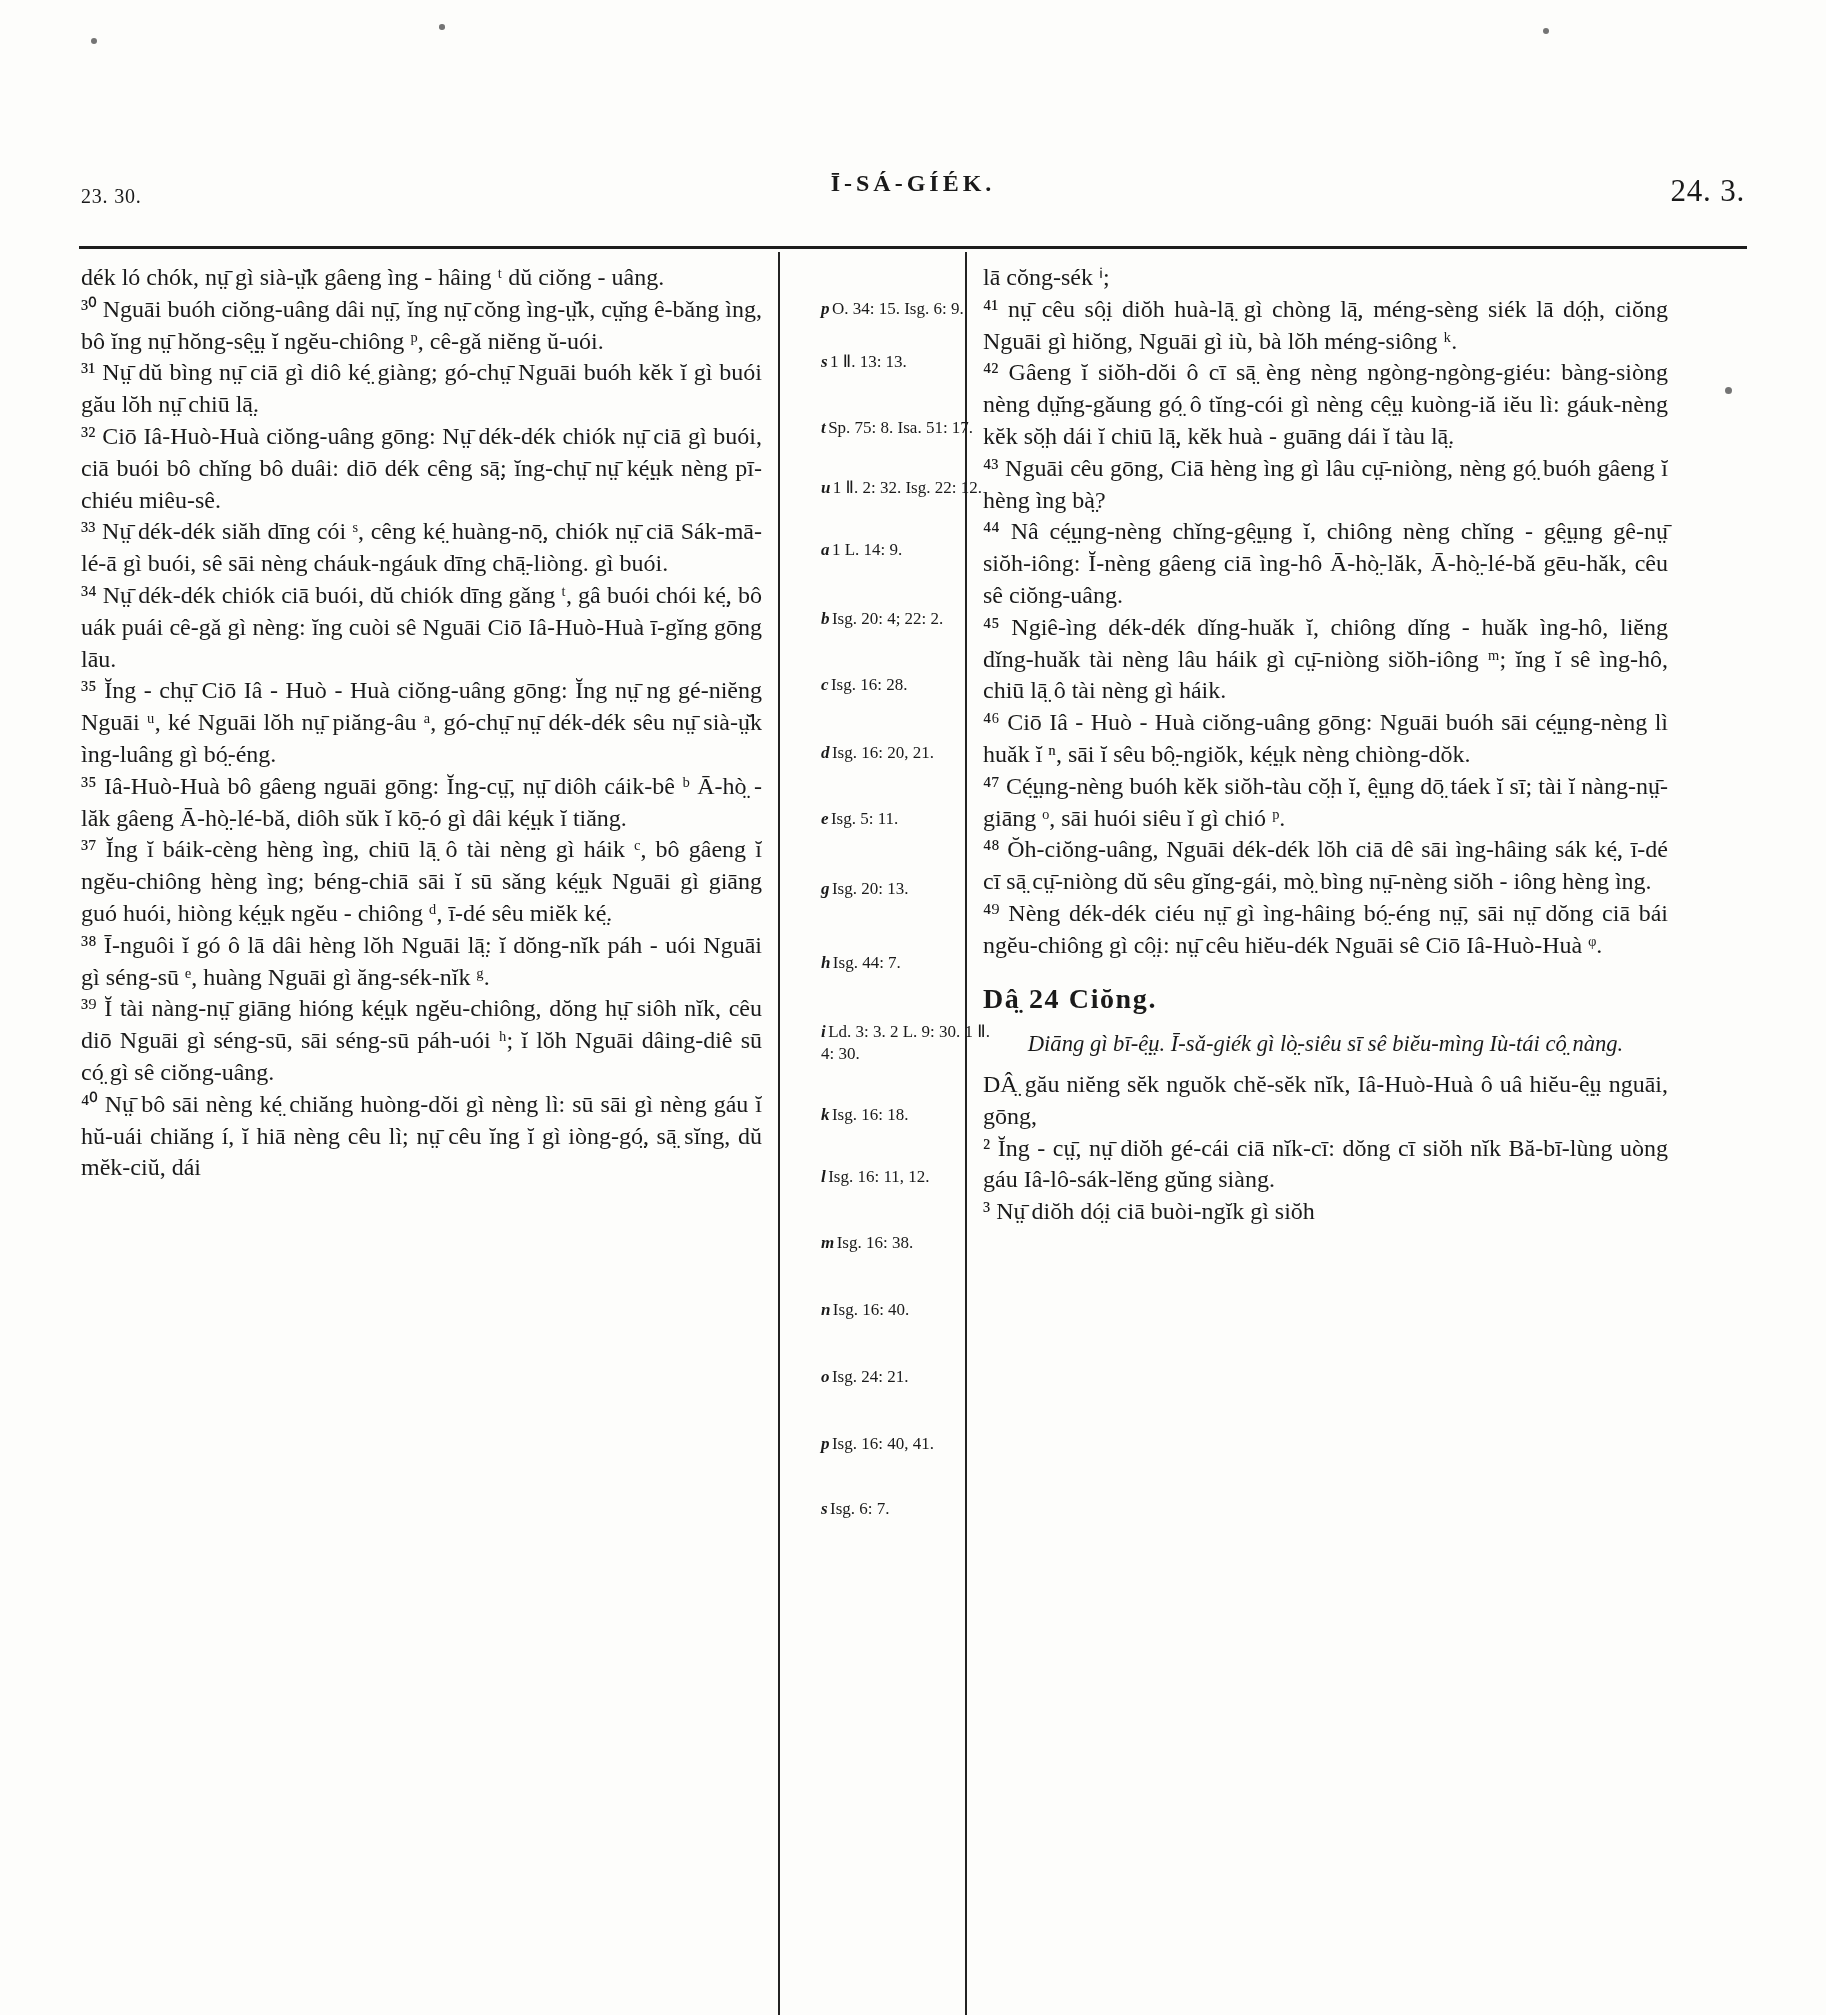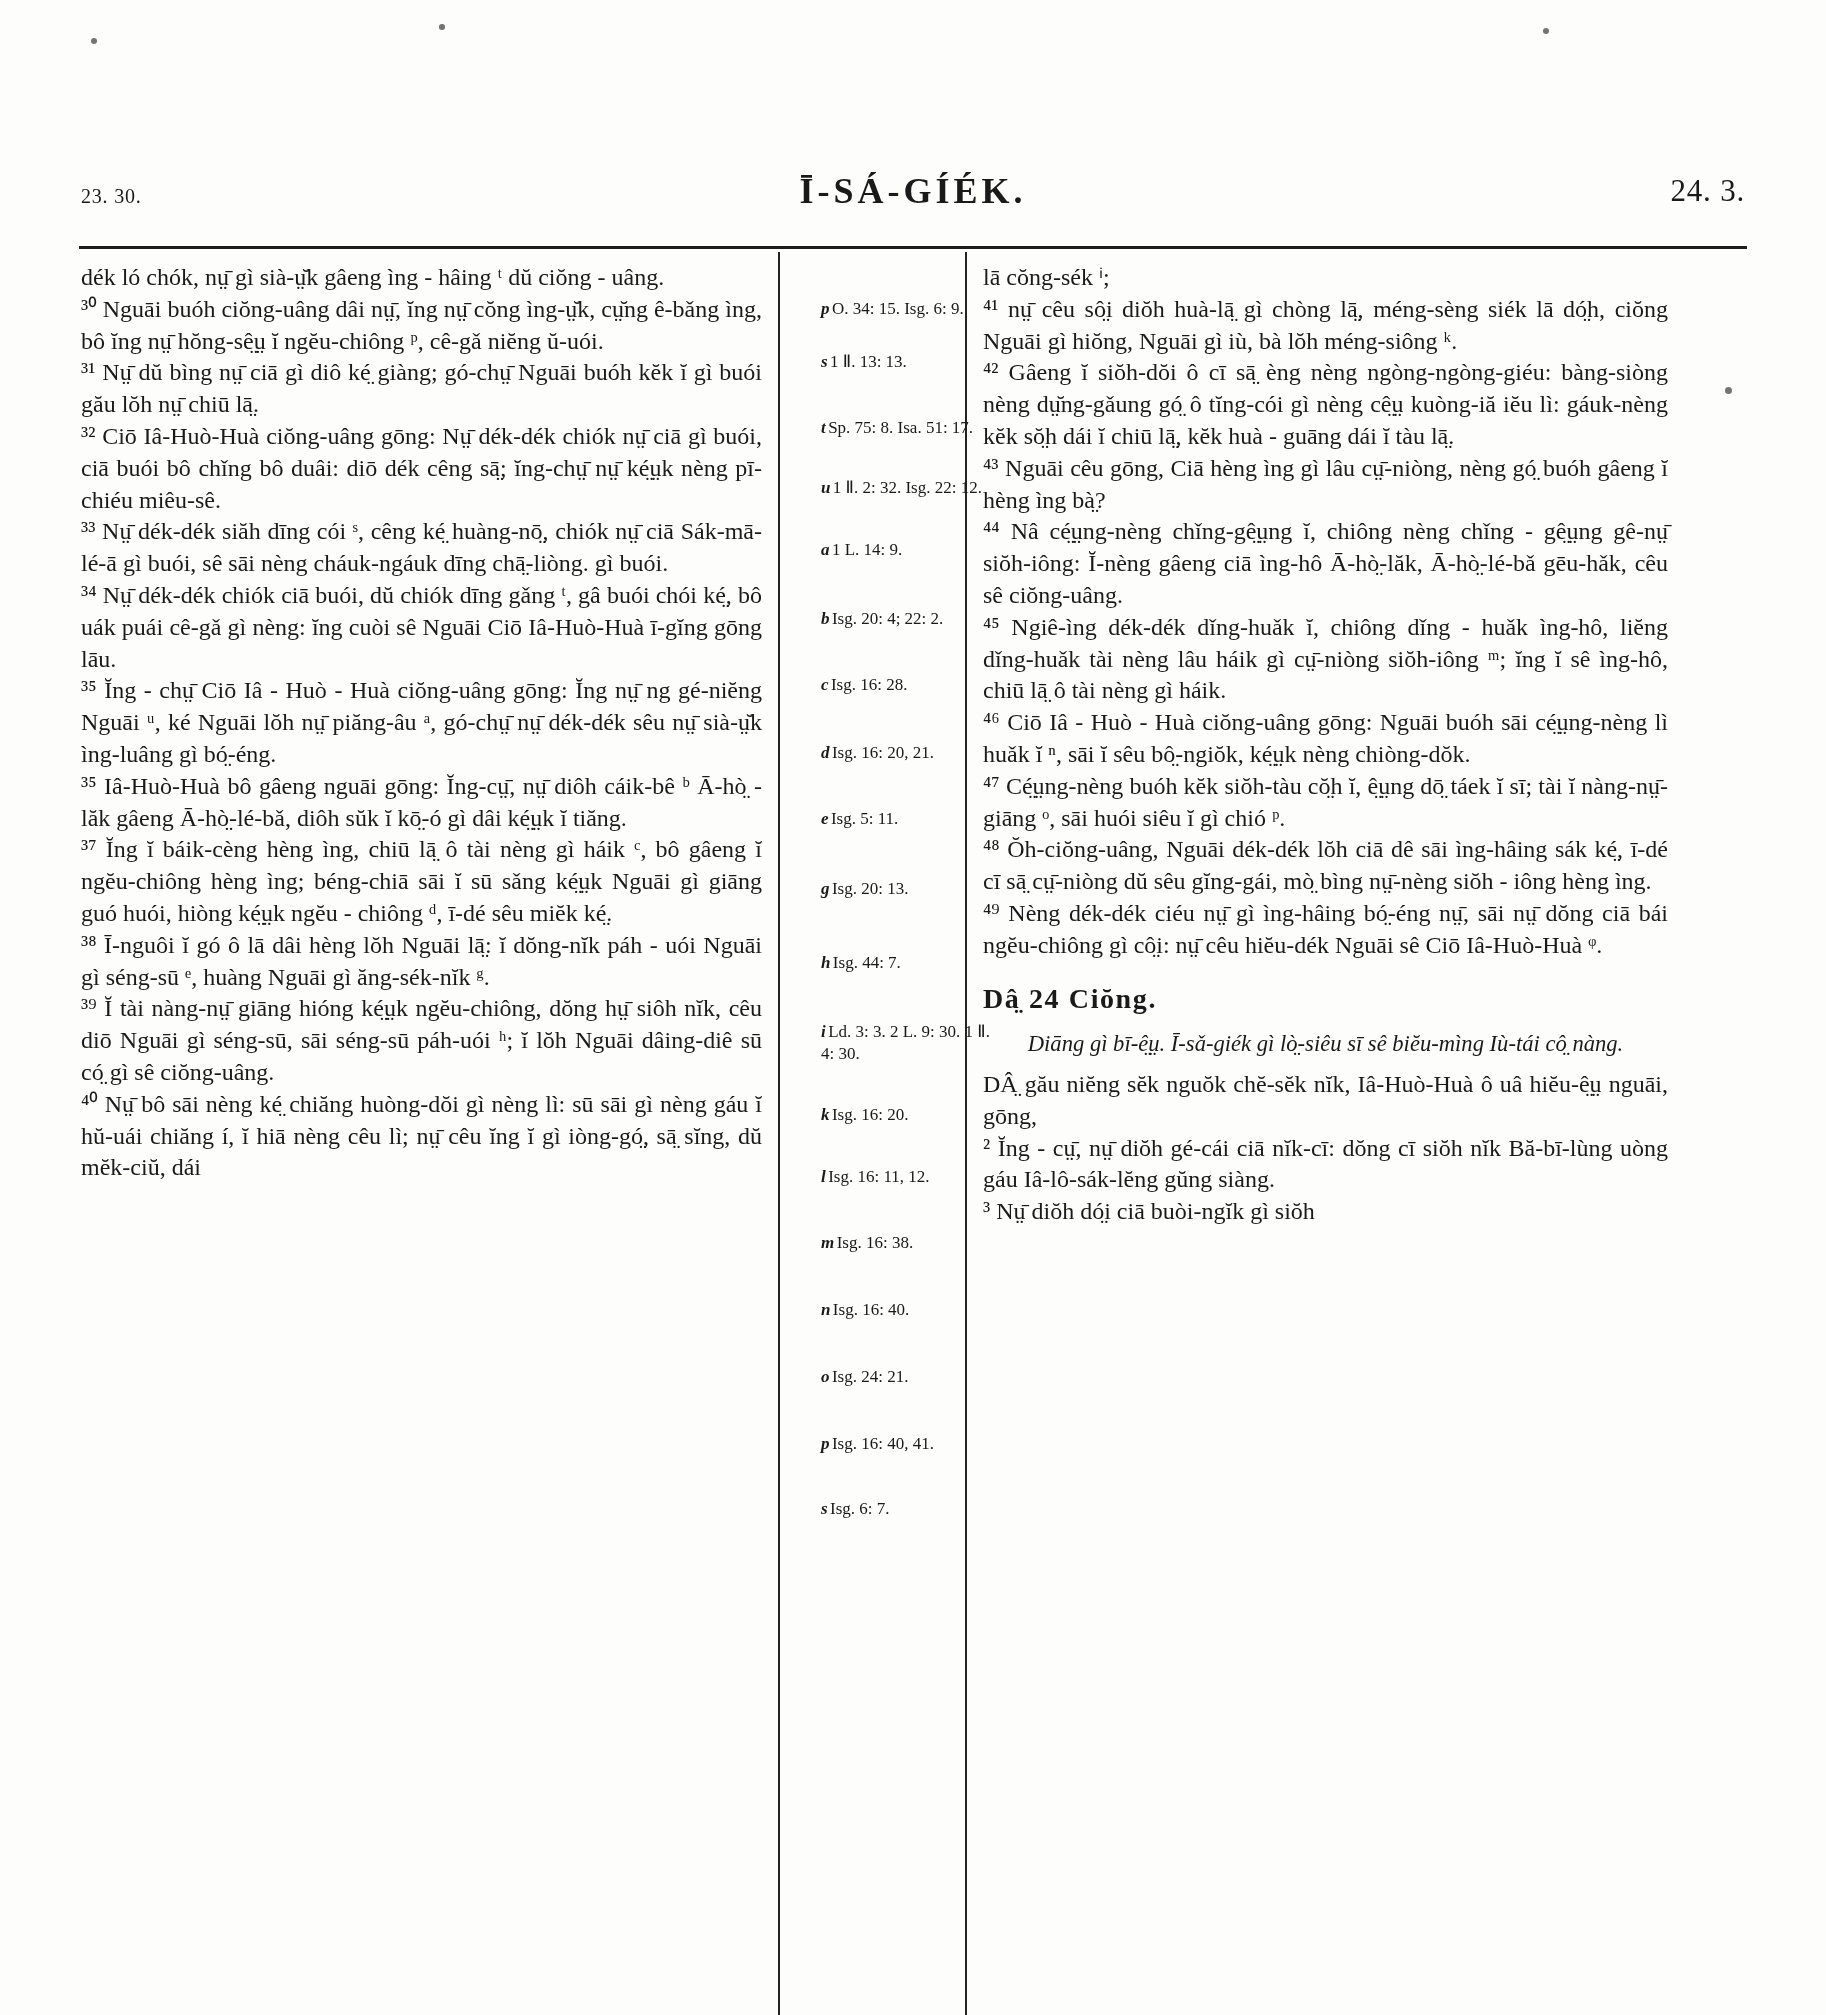--- a/index.html
+++ b/index.html
@@ -50,21 +50,21 @@
     top: 0px;
     font-size: 31px;
     letter-spacing: 0.8px;
     text-align: right;
   }
   .header .running-title {
     position: absolute;
     left: 0; right: 0;
     top: -3.2px;
     text-align: center;
-    font-size: 36px;
+    font-size: 24px;
     font-weight: bold;
     letter-spacing: 4px;
   }
   .rule {
     position: absolute;
     left: 79px;
     top: 246px;
     width: 1668px;
     height: 2.8px;
     background: #1d1d1d;
@@ -198,21 +198,21 @@
     <div class="refitem" style="margin-top:48px;">
       <span class="mark">g</span><span>Isg. 20: 13.</span>
     </div>
     <div class="refitem" style="margin-top:52px;">
       <span class="mark">h</span><span>Isg. 44: 7.</span>
     </div>
     <div class="refitem" style="margin-top:48px;">
       <span class="mark">i</span><span>Ld. 3: 3. 2 L. 9: 30. 1 Ⅱ. 4: 30.</span>
     </div>
     <div class="refitem" style="margin-top:39px;">
-      <span class="mark">k</span><span>Isg. 16: 20.</span>
+      <span class="mark">k</span><span>Isg. 16: 18.</span>
     </div>
     <div class="refitem" style="margin-top:40px;">
       <span class="mark">l</span><span>Isg. 16: 11, 12.</span>
     </div>
     <div class="refitem" style="margin-top:45px;">
       <span class="mark">m</span><span>Isg. 16: 38.</span>
     </div>
     <div class="refitem" style="margin-top:45px;">
       <span class="mark">n</span><span>Isg. 16: 40.</span>
     </div>

